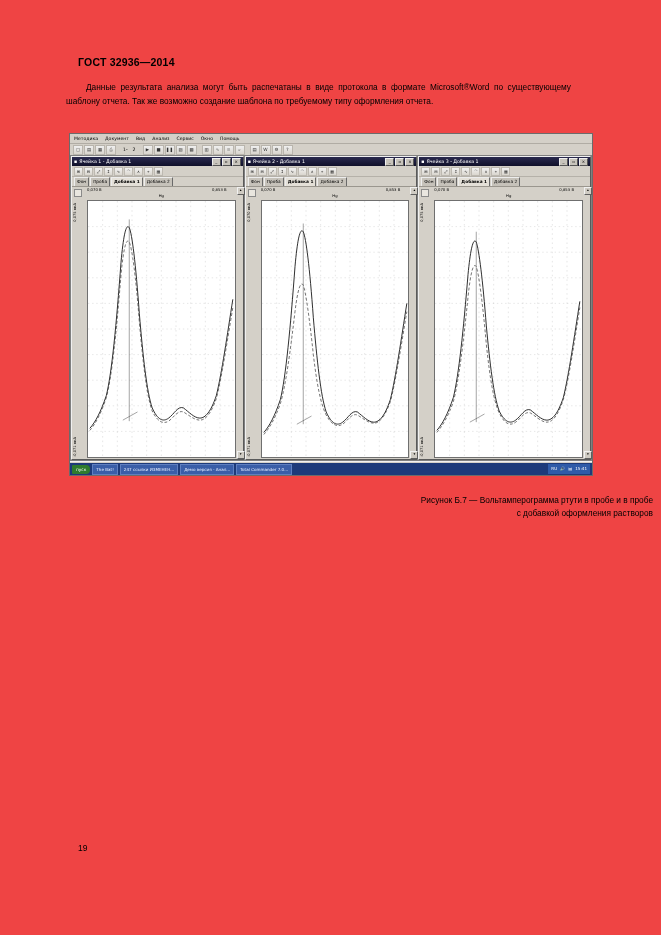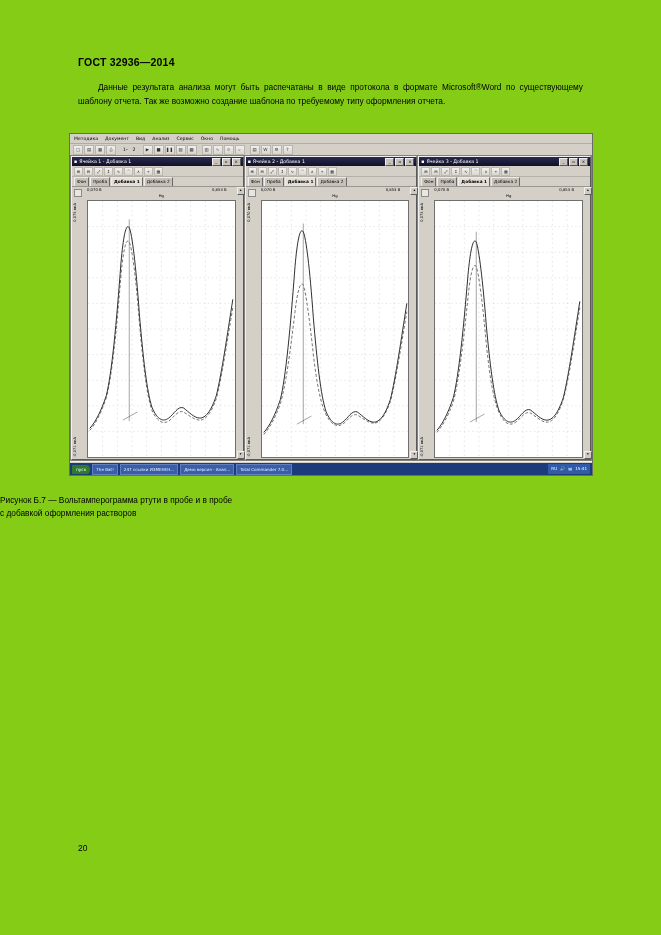--- a/index.html
+++ b/index.html
@@ -10,34 +10,34 @@
   body {
     width: 661px;
     height: 935px;
     font-family: "Liberation Sans", sans-serif;
     position: relative;
     overflow: hidden;
   }
   .page {
     position: absolute;
     inset: 0;
-    background: #84cc16;
+    background: #ef4444;
   }
   .std-header {
     position: absolute;
     left: 78px;
     top: 56px;
     font-size: 10.5px;
     font-weight: bold;
     letter-spacing: .2px;
     color: #000;
   }
   .body-text {
     position: absolute;
-    left: 78px;
+    left: 66px;
     top: 80px;
     width: 505px;
     font-size: 8.3px;
     line-height: 14px;
     color: #000;
     text-align: justify;
   }
   .body-text .indent { display: inline-block; width: 20px; }
 
   
@@ -284,23 +284,23 @@
     font-size: 4.1px;
     line-height: 10px;
     padding: 0 3px;
     display: flex;
     align-items: center;
     gap: 3px;
   }
 
   .figcaption {
     position: absolute;
-    left: 0; right: 0;
+    left: 0; right: 8px;
     top: 494px;
-    text-align: left;
+    text-align: right;
     font-size: 8.3px;
     line-height: 13px;
     color: #000;
   }
   .pagenum {
     position: absolute;
     left: 78px;
     top: 843px;
     font-size: 8.5px;
     color: #000;
@@ -606,15 +606,15 @@
       </div>
     </div>
 
   </div>
 
   <div class="figcaption">
     <div>Рисунок Б.7 — Вольтамперограмма ртути в пробе и в пробе</div>
     <div>с добавкой оформления растворов</div>
   </div>
 
-  <div class="pagenum">20</div>
+  <div class="pagenum">19</div>
 
 </div>
 
 </body></html>

